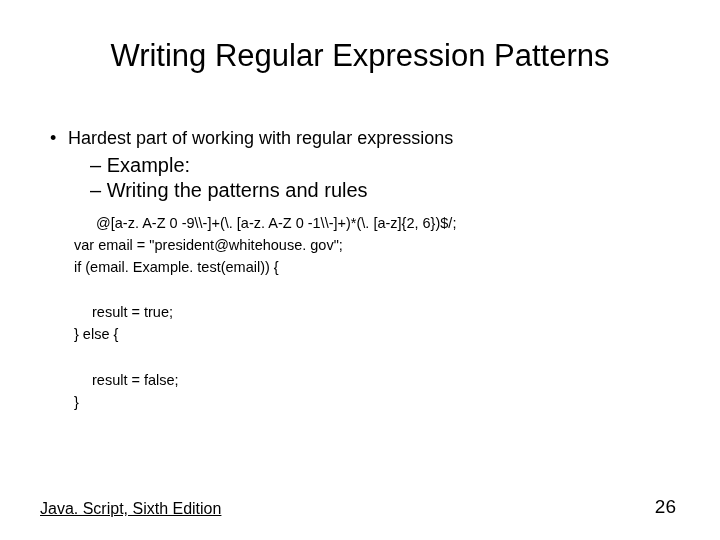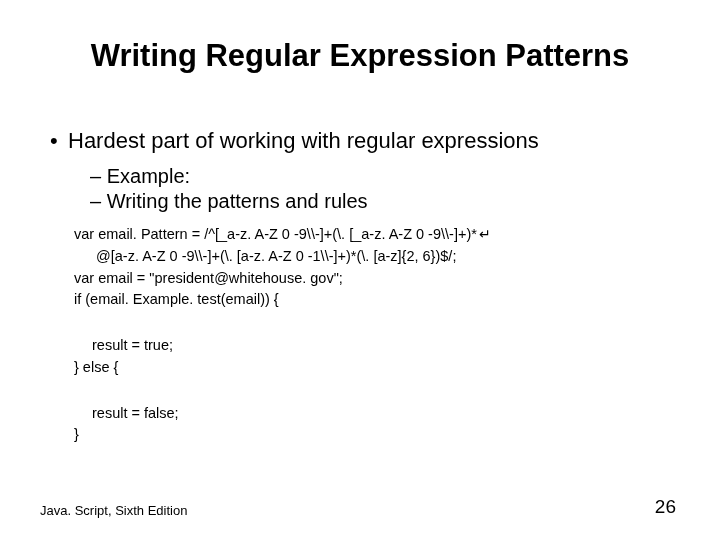--- a/index.html
+++ b/index.html
@@ -18,31 +18,31 @@
     height: 540px;
     box-sizing: border-box;
   }
   .title {
     position: absolute;
     top: 38px;
     left: 0;
     width: 100%;
     text-align: center;
     font-size: 31px;
-    font-weight: 700;
+    font-weight: 400;
   }
   .body {
     position: absolute;
     top: 128px;
     left: 50px;
     right: 60px;
   }
   .b1 {
-    font-size: 22px;
-    margin-bottom: 10px;
+    font-size: 18px;
+    margin-bottom: 4px;
   }
   .b1 .bullet {
     display: inline-block;
     width: 18px;
   }
   .b2 {
     font-size: 20px;
     margin-left: 40px;
     line-height: 1.25;
   }
@@ -56,21 +56,22 @@
   .code .indent1 { padding-left: 22px; }
   .code .indent2 { padding-left: 18px; margin-top: 24px; }
   .return-arrow {
     font-size: 14px;
     padding-left: 2px;
   }
   .footer-left {
     position: absolute;
     left: 40px;
     bottom: 22px;
-    font-size: 13px;
+    font-size: 16px;
+    text-decoration: underline;
   }
   .footer-right {
     position: absolute;
     right: 44px;
     bottom: 22px;
     font-size: 19px;
   }
 </style>
 </head>
 <body>
@@ -86,23 +87,20 @@
     </div>
 
     <div class="b2">
       <span>–&nbsp;</span><span>Example:</span>
     </div>
     <div class="b2">
       <span>–&nbsp;</span><span>Writing the patterns and rules</span>
     </div>
 
     <div class="code">
-      <div>
-        <span>var email. Pattern = /^[_a-z. A-Z 0 -9\\-]+(\. [_a-z. A-Z 0 -9\\-]+)*</span><span class="return-arrow">↵</span>
-      </div>
       <div class="indent1">@[a-z. A-Z 0 -9\\-]+(\. [a-z. A-Z 0 -1\\-]+)*(\. [a-z]{2, 6})$/;</div>
       <div>var email = "president@whitehouse. gov";</div>
       <div>if (email. Example. test(email)) {</div>
       <div class="indent2">result = true;</div>
       <div>} else {</div>
       <div class="indent2">result = false;</div>
       <div>}</div>
     </div>
 
   </div>

